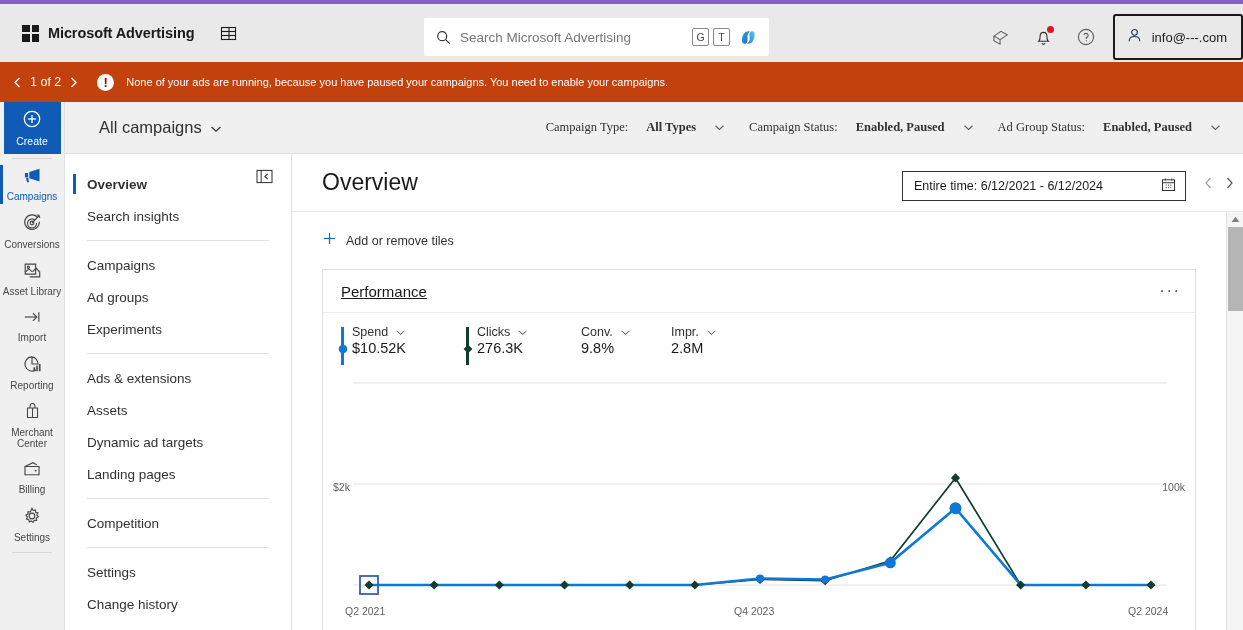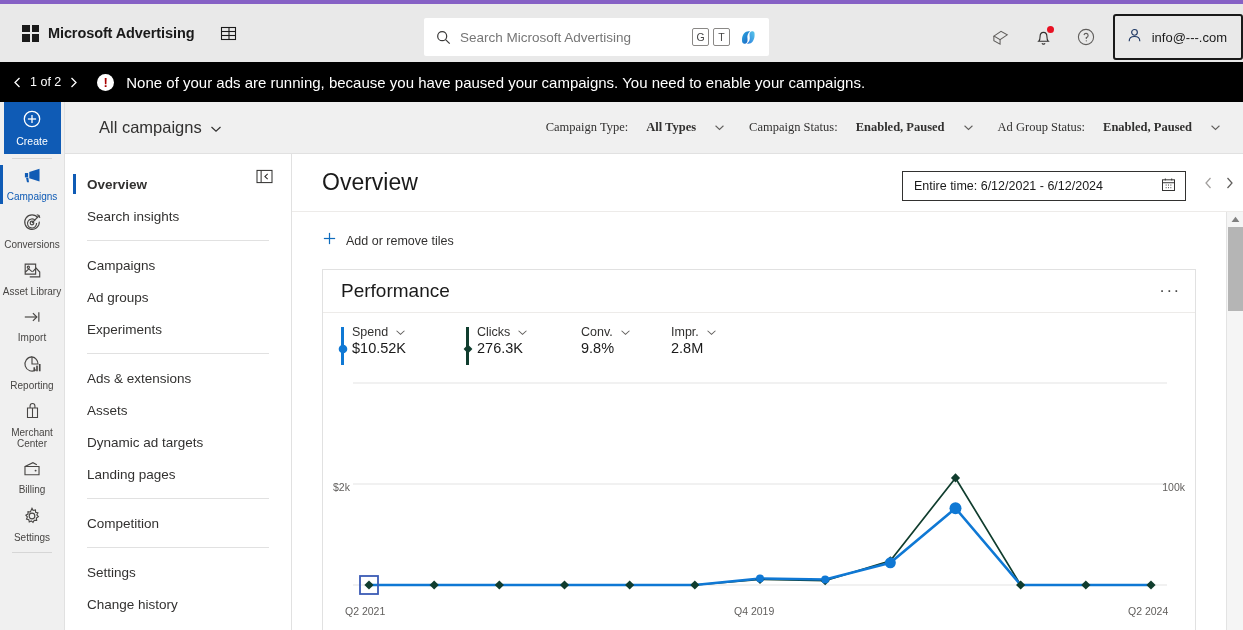--- a/index.html
+++ b/index.html
@@ -71,32 +71,32 @@
     display: flex; align-items: center; gap: 8px;
     border: 2px solid #1a1a1a; border-radius: 3px;
     height: 46px; padding: 0 14px 0 10px; margin-left: 6px;
     background: #e9e9e9; cursor: pointer;
   }
   .account-email { font-size: 13px; color: #1a1a1a; }
 
   
   .alert-bar {
     position: absolute; top: 62px; left: 0; width: 1243px; height: 40px;
-    background: #000000; display: flex; align-items: center;
+    background: #c2410c; display: flex; align-items: center;
     color: #fff;
   }
   .alert-pager { display: flex; align-items: center; gap: 7px; margin-left: 12px; }
   .alert-pager-text { font-size: 12.5px; }
   .alert-chev { cursor: pointer; display: flex; }
   .alert-icon-circle {
     width: 17px; height: 17px; border-radius: 50%; background: #ffffff;
     margin-left: 18px; display: flex; align-items: center; justify-content: center;
     color: #a80000; font-size: 13px; font-weight: 700; line-height: 1;
   }
-  .alert-text { font-size: 15px; margin-left: 12px; }
+  .alert-text { font-size: 11px; margin-left: 12px; }
 
   
   .filter-bar {
     position: absolute; top: 102px; left: 65px; width: 1178px; height: 52px;
     background: #f0f0f0; display: flex; align-items: center;
     border-bottom: 1px solid #e1e1e1;
   }
   .all-campaigns {
     margin-left: 34px; font-size: 16.5px; color: #323130;
     display: flex; align-items: center; gap: 8px; cursor: pointer;
@@ -177,21 +177,21 @@
   .add-tiles-label { font-size: 12.5px; color: #323130; }
 
   .card {
     margin: 19px 47px 0 30px; border: 1px solid #e1e1e1;
     background: #fff; height: 380px; position: relative;
   }
   .card-head {
     height: 43px; display: flex; align-items: center;
     border-bottom: 1px solid #edebe9; position: relative;
   }
-  .card-title { font-size: 19px; color: #1a1a1a; margin-left: 18px; }
+  .card-title { font-size: 15px; color: #1a1a1a; margin-left: 18px; text-decoration: underline; }
   .card-ellipsis {
     position: absolute; right: 12px; top: 8px; width: 26px; height: 26px;
     display: flex; align-items: center; justify-content: center;
     cursor: pointer; font-size: 17px; color: #4a4a4a; letter-spacing: 1.5px;
   }
 
   .metrics { display: flex; align-items: flex-start; padding: 12px 0 0 18px; gap: 0px; }
   .metric { display: flex; gap: 8px; position: relative; }
   .metric-bar { width: 3px; height: 38px; border-radius: 0; position: relative; flex: none; margin-top: 2px; }
   .metric-marker {
@@ -679,21 +679,21 @@
               <polygon points="828,205.4 832.6,210 828,214.6 823.4,210" fill="#103d2e"></polygon>
               <circle cx="437" cy="203.435" r="4" fill="#0f78d4"></circle>
               <circle cx="502.1666666666667" cy="204.445" r="4" fill="#0f78d4"></circle>
               <circle cx="567.3333333333334" cy="187.78" r="5.5" fill="#0f78d4"></circle>
               <circle cx="632.5" cy="133.24" r="6" fill="#0f78d4"></circle>
               <rect x="37" y="201" width="18" height="18" fill="none" stroke="#3b5bb5" stroke-width="1.8"></rect>
             </svg>
           <span class="axis-lbl" id="left-axis-lbl" style="left:10px; top:106px;">$2k</span>
           <span class="axis-lbl" id="right-axis-lbl" style="right:10px; top:106px;">100k</span>
           <span class="axis-lbl" style="left:22px; top:230px;">Q2 2021</span>
-          <span class="axis-lbl" style="left:411px; top:230px;">Q4 2019</span>
+          <span class="axis-lbl" style="left:411px; top:230px;">Q4 2023</span>
           <span class="axis-lbl" style="left:805px; top:230px;">Q2 2024</span>
         </div>
       </div>
     </div>
   </div>
 
   <div class="main-divider-v"></div>
 
   <div class="vscroll-outer">
     <span class="vscroll-up">

